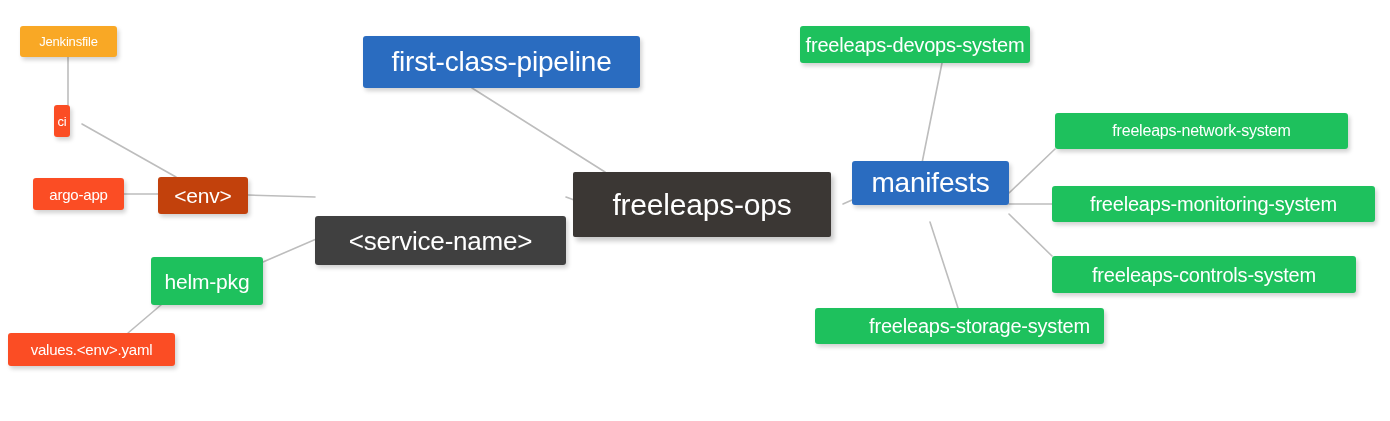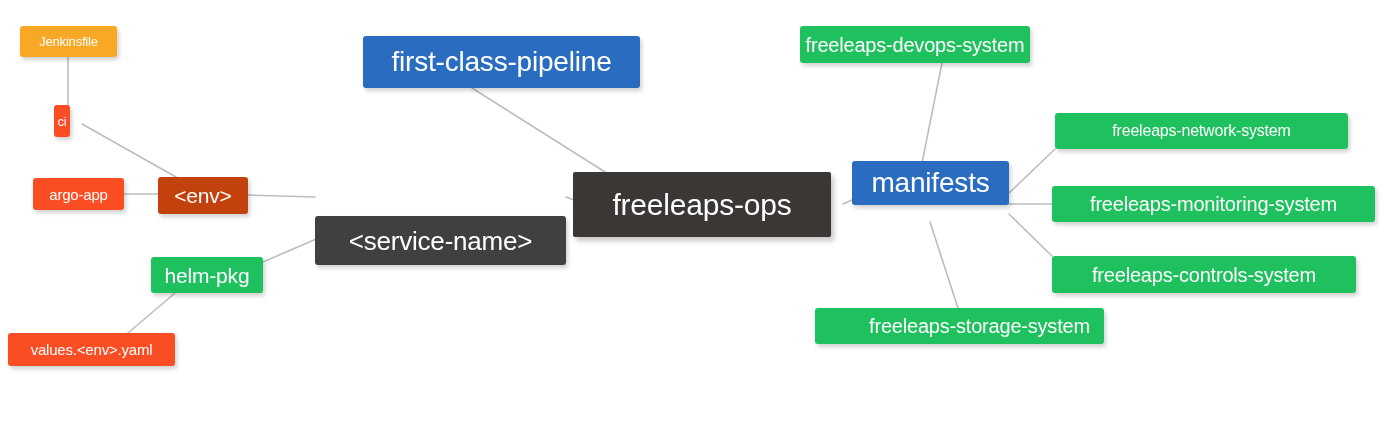--- a/index.html
+++ b/index.html
@@ -63,21 +63,21 @@
       <line x1="1009" y1="193" x2="1055" y2="149" stroke="#bdbdbd" stroke-width="1.6" stroke-linecap="round"></line>
       <line x1="1009" y1="204" x2="1052" y2="204" stroke="#bdbdbd" stroke-width="1.6" stroke-linecap="round"></line>
       <line x1="1009" y1="214" x2="1052" y2="256" stroke="#bdbdbd" stroke-width="1.6" stroke-linecap="round"></line>
       <line x1="930" y1="222" x2="958" y2="308" stroke="#bdbdbd" stroke-width="1.6" stroke-linecap="round"></line>
     </svg>
 <div class="node sq" style="left: 20px; top: 26px; width: 97px; height: 31px; background: rgb(249, 168, 37); font-size: 13px;">Jenkinsfile</div>
     <div class="node sq" style="left: 54px; top: 105px; width: 16px; height: 32px; background: rgb(251, 77, 36); font-size: 13px;">ci</div>
     <div class="node sq" style="left: 8px; top: 333px; width: 167px; height: 33px; background: rgb(251, 77, 36); font-size: 15px;">values.&lt;env&gt;.yaml</div>
     <div class="node sq" style="left: 33px; top: 178px; width: 91px; height: 32px; background: rgb(251, 77, 36); font-size: 15px;">argo-app</div>
     <div class="node sq" style="left: 158px; top: 177px; width: 90px; height: 37px; background: #c2410c; font-size: 21px;">&lt;env&gt;</div>
-    <div class="node sq" style="left: 151px; top: 257px; width: 112px; height: 36px; background: rgb(30, 193, 93); font-size: 21px;">helm-pkg</div>
+    <div class="node sq" style="left: 151px; top: 257px; width: 112px; height: 48px; background: rgb(30, 193, 93); font-size: 21px;">helm-pkg</div>
     <div class="node sq" style="left: 315px; top: 36px; width: 277px; height: 52px; background: rgb(42, 108, 192); font-size: 28px; margin-left: 48px;">first-class-pipeline</div>
     <div class="node sq" style="left: 315px; top: 172px; width: 251px; height: 49px; background: #404040; font-size: 26px; margin-top: 44px;">&lt;service-name&gt;</div>
     <div class="node root" style="left: 573px; top: 172px; width: 258px; height: 65px; background: rgb(59, 55, 52); font-size: 30px;">freeleaps-ops</div>
     <div class="node sq" style="left: 852px; top: 161px; width: 157px; height: 44px; background: rgb(42, 108, 192); font-size: 28px;">manifests</div>
     <div class="node sq" style="left: 800px; top: 26px; width: 230px; height: 37px; background: rgb(30, 193, 93); font-size: 20px;">freeleaps-devops-system</div>
     <div class="node sq" style="left: 1055px; top: 113px; width: 293px; height: 36px; background: rgb(30, 193, 93); font-size: 16px;">freeleaps-network-system</div>
     <div class="node sq" style="left: 1052px; top: 256px; width: 304px; height: 37px; background: rgb(30, 193, 93); font-size: 20px;">freeleaps-controls-system</div>
     <div class="node sq" style="left: 1052px; top: 186px; width: 323px; height: 36px; background: rgb(30, 193, 93); font-size: 20px;">freeleaps-monitoring-system</div>
     <div class="node sq" style="left: 815px; top: 308px; width: 289px; height: 36px; background: rgb(30, 193, 93); font-size: 20px; padding-left: 40px;">freeleaps-storage-system</div>
   </div>

